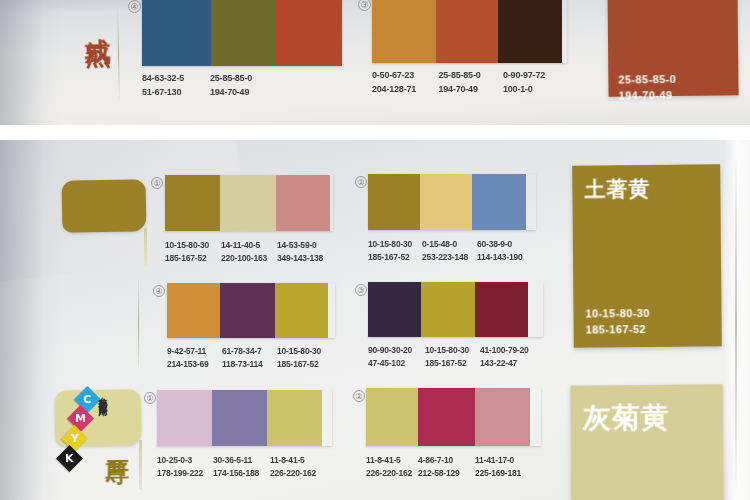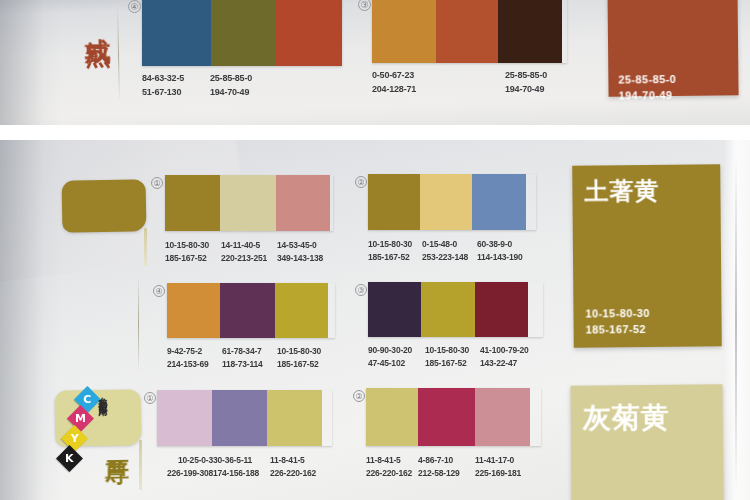--- a/index.html
+++ b/index.html
@@ -198,20 +198,24 @@
     </div>
     <div class="codes blur" style="font-size:9px; line-height:1.55;justify-content:space-between;">
       <div class="code-cell" style="width:64px;">
         <div class="l1">0-50-67-23</div>
         <div class="l2">204-128-71</div>
       </div>
       <div class="code-cell" style="width:62px;">
         <div class="l1">25-85-85-0</div>
         <div class="l2">194-70-49</div>
       </div>
+      <div class="code-cell" style="width:64px;">
+        <div class="l1">0-90-97-72</div>
+        <div class="l2">100-1-0</div>
+      </div>
     </div>
   </div>
 
   <div class="big-panel" id="panel-top" style="left:608px; top:-18px; width:130px; height:114px; background:#a44a2d; transform:rotate(-.6deg);">
     <div class="pcode blur" style="left:10px; bottom:8px; font-size:11px;">25-85-85-0</div>
     <div class="pcode blur" style="left:10px; bottom:-8px; font-size:11px;">194-70-49</div>
   </div>
 </div>
 
 <div class="white-gap"></div>
@@ -262,24 +266,24 @@
       <div class="swatch" style="width:56px; background:#d3cda0;"></div>
       <div class="swatch" style="width:54px; background:#cc8c85;"></div>
     </div>
     <div class="codes blur" style="font-size:8.5px; line-height:1.5; margin-top:8px;">
       <div class="code-cell" style="width:56px;">
         <div class="l1">10-15-80-30</div>
         <div class="l2">185-167-52</div>
       </div>
       <div class="code-cell" style="width:56px;">
         <div class="l1">14-11-40-5</div>
-        <div class="l2">220-213-251</div>
-      </div>
-      <div class="code-cell" style="width:56px;">
-        <div class="l1">14-53-45-0</div>
+        <div class="l2">220-100-163</div>
+      </div>
+      <div class="code-cell" style="width:56px;">
+        <div class="l1">14-53-59-0</div>
         <div class="l2">349-143-138</div>
       </div>
     </div>
   </div>
 
   <div class="group" style="left:368px; top:34px; width:168px;">
     <div class="circ" style="left:-13px; top:2px; width:12px; height:12px; font-size:8px; line-height:11px;">②</div>
     <div class="swatch-row" style="height:56px;">
       <div class="swatch" style="width:52px; background:#9a8128;"></div>
       <div class="swatch" style="width:52px; background:#e2c878;"></div>
@@ -303,21 +307,21 @@
 
   <div class="group" style="left:167px; top:143px; width:168px;">
     <div class="circ" style="left:-14px; top:2px; width:12px; height:12px; font-size:8px; line-height:11px;">④</div>
     <div class="swatch-row" style="height:55px;">
       <div class="swatch" style="width:53px; background:#d28e36;"></div>
       <div class="swatch" style="width:55px; background:#5e3155;"></div>
       <div class="swatch" style="width:53px; background:#b9a62c;"></div>
     </div>
     <div class="codes blur" style="font-size:8.5px; line-height:1.5; margin-top:7px;">
       <div class="code-cell" style="width:55px;">
-        <div class="l1">9-42-75-2</div>
+        <div class="l1">9-42-57-11</div>
         <div class="l2">214-153-69</div>
       </div>
       <div class="code-cell" style="width:55px;">
         <div class="l1">61-78-34-7</div>
         <div class="l2">118-73-114</div>
       </div>
       <div class="code-cell" style="width:56px;">
         <div class="l1">10-15-80-30</div>
         <div class="l2">185-167-52</div>
       </div>
@@ -348,23 +352,23 @@
   </div>
 
   <div class="group" style="left:157px; top:250px; width:175px;">
     <div class="circ" style="left:-13px; top:2px; width:12px; height:12px; font-size:8px; line-height:11px;">①</div>
     <div class="swatch-row" style="height:56px;">
       <div class="swatch" style="width:55px; background:#d8bcd2;"></div>
       <div class="swatch" style="width:55px; background:#8379a6;"></div>
       <div class="swatch" style="width:55px; background:#ccc36c;"></div>
     </div>
     <div class="codes blur" style="font-size:8.5px; line-height:1.5; margin-top:8px;">
-      <div class="code-cell" style="width:56px;text-align:right;">
+      <div class="code-cell" style="width:56px;">
         <div class="l1">10-25-0-3</div>
-        <div class="l2">226-199-308</div>
+        <div class="l2">178-199-222</div>
       </div>
       <div class="code-cell" style="width:57px;">
         <div class="l1">30-36-5-11</div>
         <div class="l2">174-156-188</div>
       </div>
       <div class="code-cell" style="width:58px;">
         <div class="l1">11-8-41-5</div>
         <div class="l2">226-220-162</div>
       </div>
     </div>
@@ -387,21 +391,21 @@
         <div class="l2">212-58-129</div>
       </div>
       <div class="code-cell" style="width:58px;">
         <div class="l1">11-41-17-0</div>
         <div class="l2">225-169-181</div>
       </div>
     </div>
   </div>
 
   <div class="big-panel" style="left:573px; top:25px; width:148px; height:182px; background:#9b8229; transform:rotate(-.5deg);">
-    <div class="title blur" style="left:12px; top:10px; font-size:24px; font-family:'DejaVu Sans',sans-serif;">土著黄</div>
+    <div class="title blur" style="left:12px; top:10px; font-size:21px; font-family:'DejaVu Sans',sans-serif;">土著黄</div>
     <div class="pcode blur" style="left:12px; bottom:9px; font-size:11px;">10-15-80-30
 185-167-52</div>
   </div>
 
   <div class="big-panel" style="left:571px; top:245px; width:152px; height:120px; background:#d5ce99; transform:rotate(-.5deg);">
     <div class="title blur" style="left:12px; top:14px; font-size:28px; font-family:'DejaVu Sans',sans-serif;">灰菊黄</div>
   </div>
 </div>
 
 </body></html>

